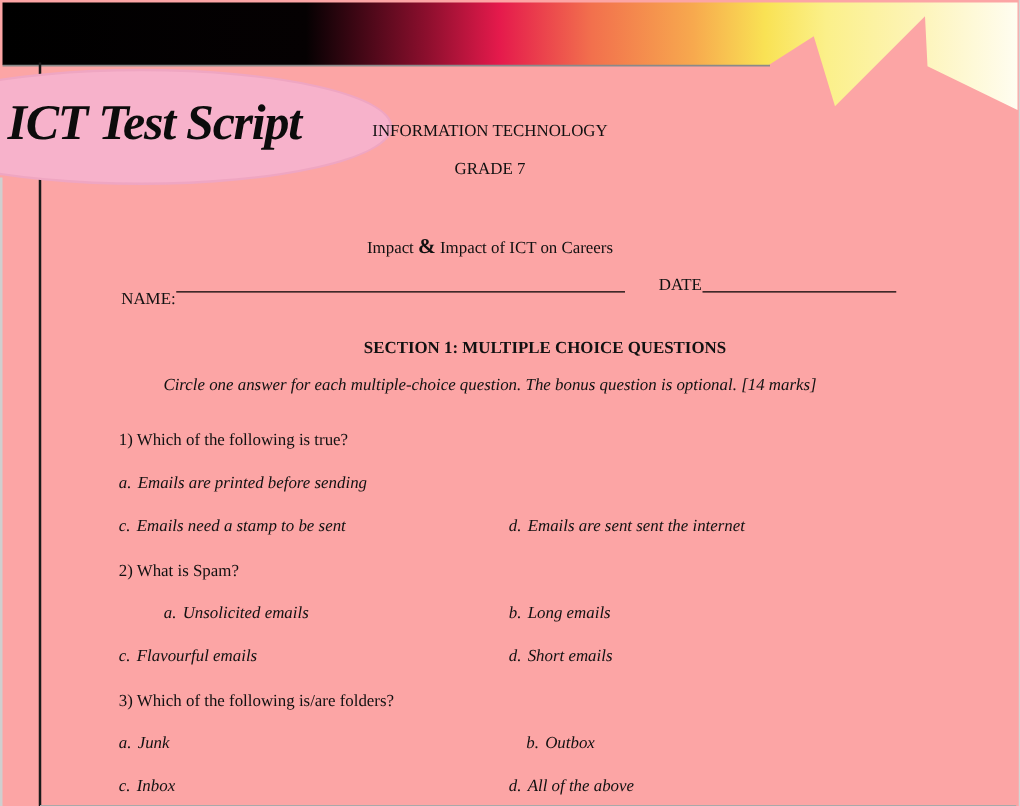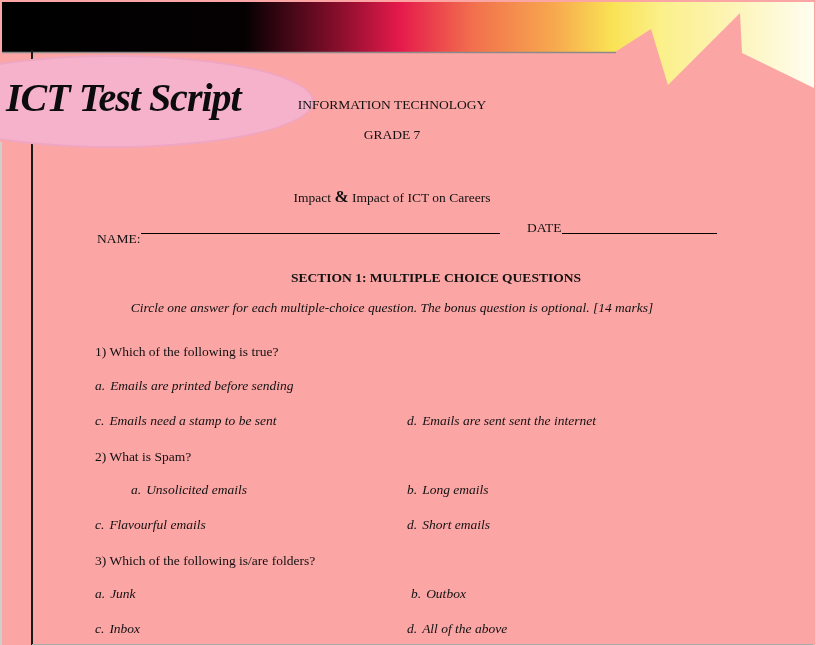--- a/index.html
+++ b/index.html
@@ -100,21 +100,21 @@
     <span class="lab">d.</span><span>Short emails</span>
   </div>
 
   <div class="t" style="left:95px;top:552px;">
     <span>3)</span>
     <span>Which of the following is/are folders?</span>
   </div>
   <div class="t it opt" style="left:95px;top:585px;">
     <span class="lab">a.</span><span>Junk</span>
   </div>
-  <div class="t it opt" style="left:411px;top:585px;">
+  <div class="t it opt" style="left:421px;top:585px;">
     <span class="lab">b.</span><span>Outbox</span>
   </div>
   <div class="t it opt" style="left:95px;top:620px;">
     <span class="lab">c.</span><span>Inbox</span>
   </div>
   <div class="t it opt" style="left:407px;top:620px;">
     <span class="lab">d.</span><span>All of the above</span>
   </div>
 
 </div>

